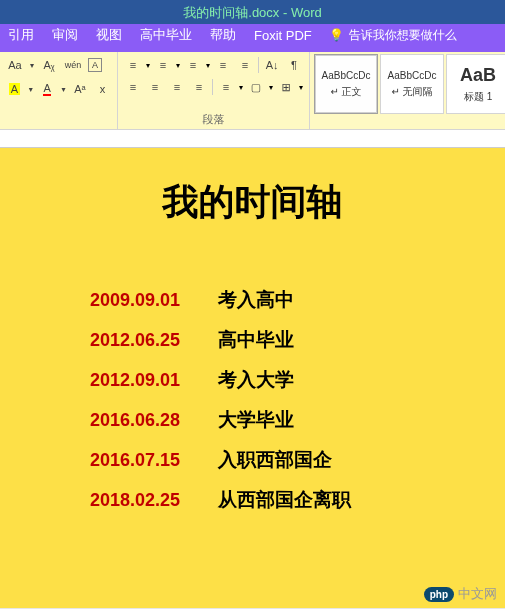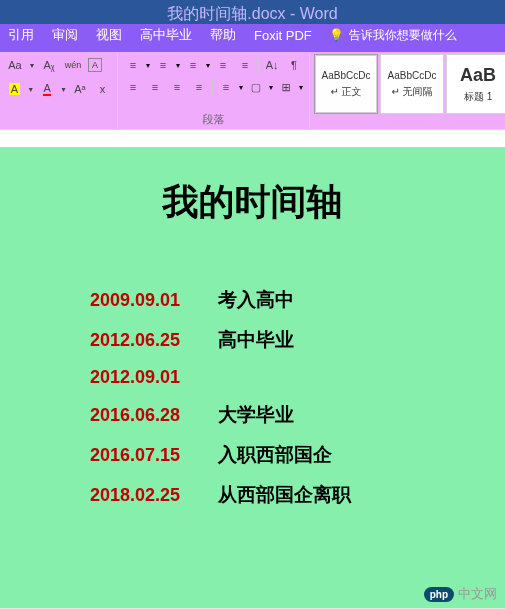--- a/index.html
+++ b/index.html
@@ -6,40 +6,40 @@
     body {
       font-family: "Microsoft YaHei", "SimSun", sans-serif;
       background: #e6e6e6;
       width: 505px;
       height: 609px;
       overflow: hidden;
       position: relative;
     }
     .title-bar {
       background: #2b579a;
-      color: #c4b5fd;
+      color: #86efac;
       text-align: center;
-      font-size: 16px;
+      font-size: 13px;
       padding: 4px 0;
       height: 24px;
     }
     .ribbon-tabs {
       background: #8b5cf6;
       display: flex;
       align-items: center;
       gap: 18px;
       padding: 0 8px 6px 8px;
       font-size: 13px;
       color: white;
       height: 28px;
     }
     .ribbon-tab { cursor: pointer; }
     .tell-me { display: flex; align-items: center; gap: 4px; font-size: 12px; }
     .ribbon-content {
-      background: #f0abfc;
+      background: #fef9c3;
       border-bottom: 1px solid #d4d4d4;
       display: flex;
       height: 78px;
     }
     .ribbon-group {
       border-right: 1px solid #d4d4d4;
       padding: 4px 6px 2px 6px;
       display: flex;
       flex-direction: column;
       justify-content: space-between;
@@ -91,21 +91,21 @@
     .style-box .preview { font-size: 10px; margin-bottom: 4px; color: #333; }
     .style-box.big .preview { font-size: 18px; font-weight: bold; }
     .style-box .lbl { font-size: 10px; }
     .ruler {
       background: white;
       height: 18px;
       border-bottom: 1px solid #ccc;
       position: relative;
     }
     .page {
-      background: #86efac;
+      background: #fde047;
       margin: 0;
       padding: 20px 30px 30px 30px;
       min-height: 460px;
     }
     .doc-title {
       font-size: 36px;
       font-weight: bold;
       text-align: center;
       color: #000;
       margin: 10px 0 60px 0;
@@ -256,20 +256,21 @@
       <div class="timeline-row">
         <span class="t-date">2009.09.01</span>
         <span class="t-text">考入高中</span>
       </div>
       <div class="timeline-row">
         <span class="t-date">2012.06.25</span>
         <span class="t-text">高中毕业</span>
       </div>
       <div class="timeline-row">
         <span class="t-date">2012.09.01</span>
+        <span class="t-text">考入大学</span>
       </div>
       <div class="timeline-row">
         <span class="t-date">2016.06.28</span>
         <span class="t-text">大学毕业</span>
       </div>
       <div class="timeline-row">
         <span class="t-date">2016.07.15</span>
         <span class="t-text">入职西部国企</span>
       </div>
       <div class="timeline-row">

